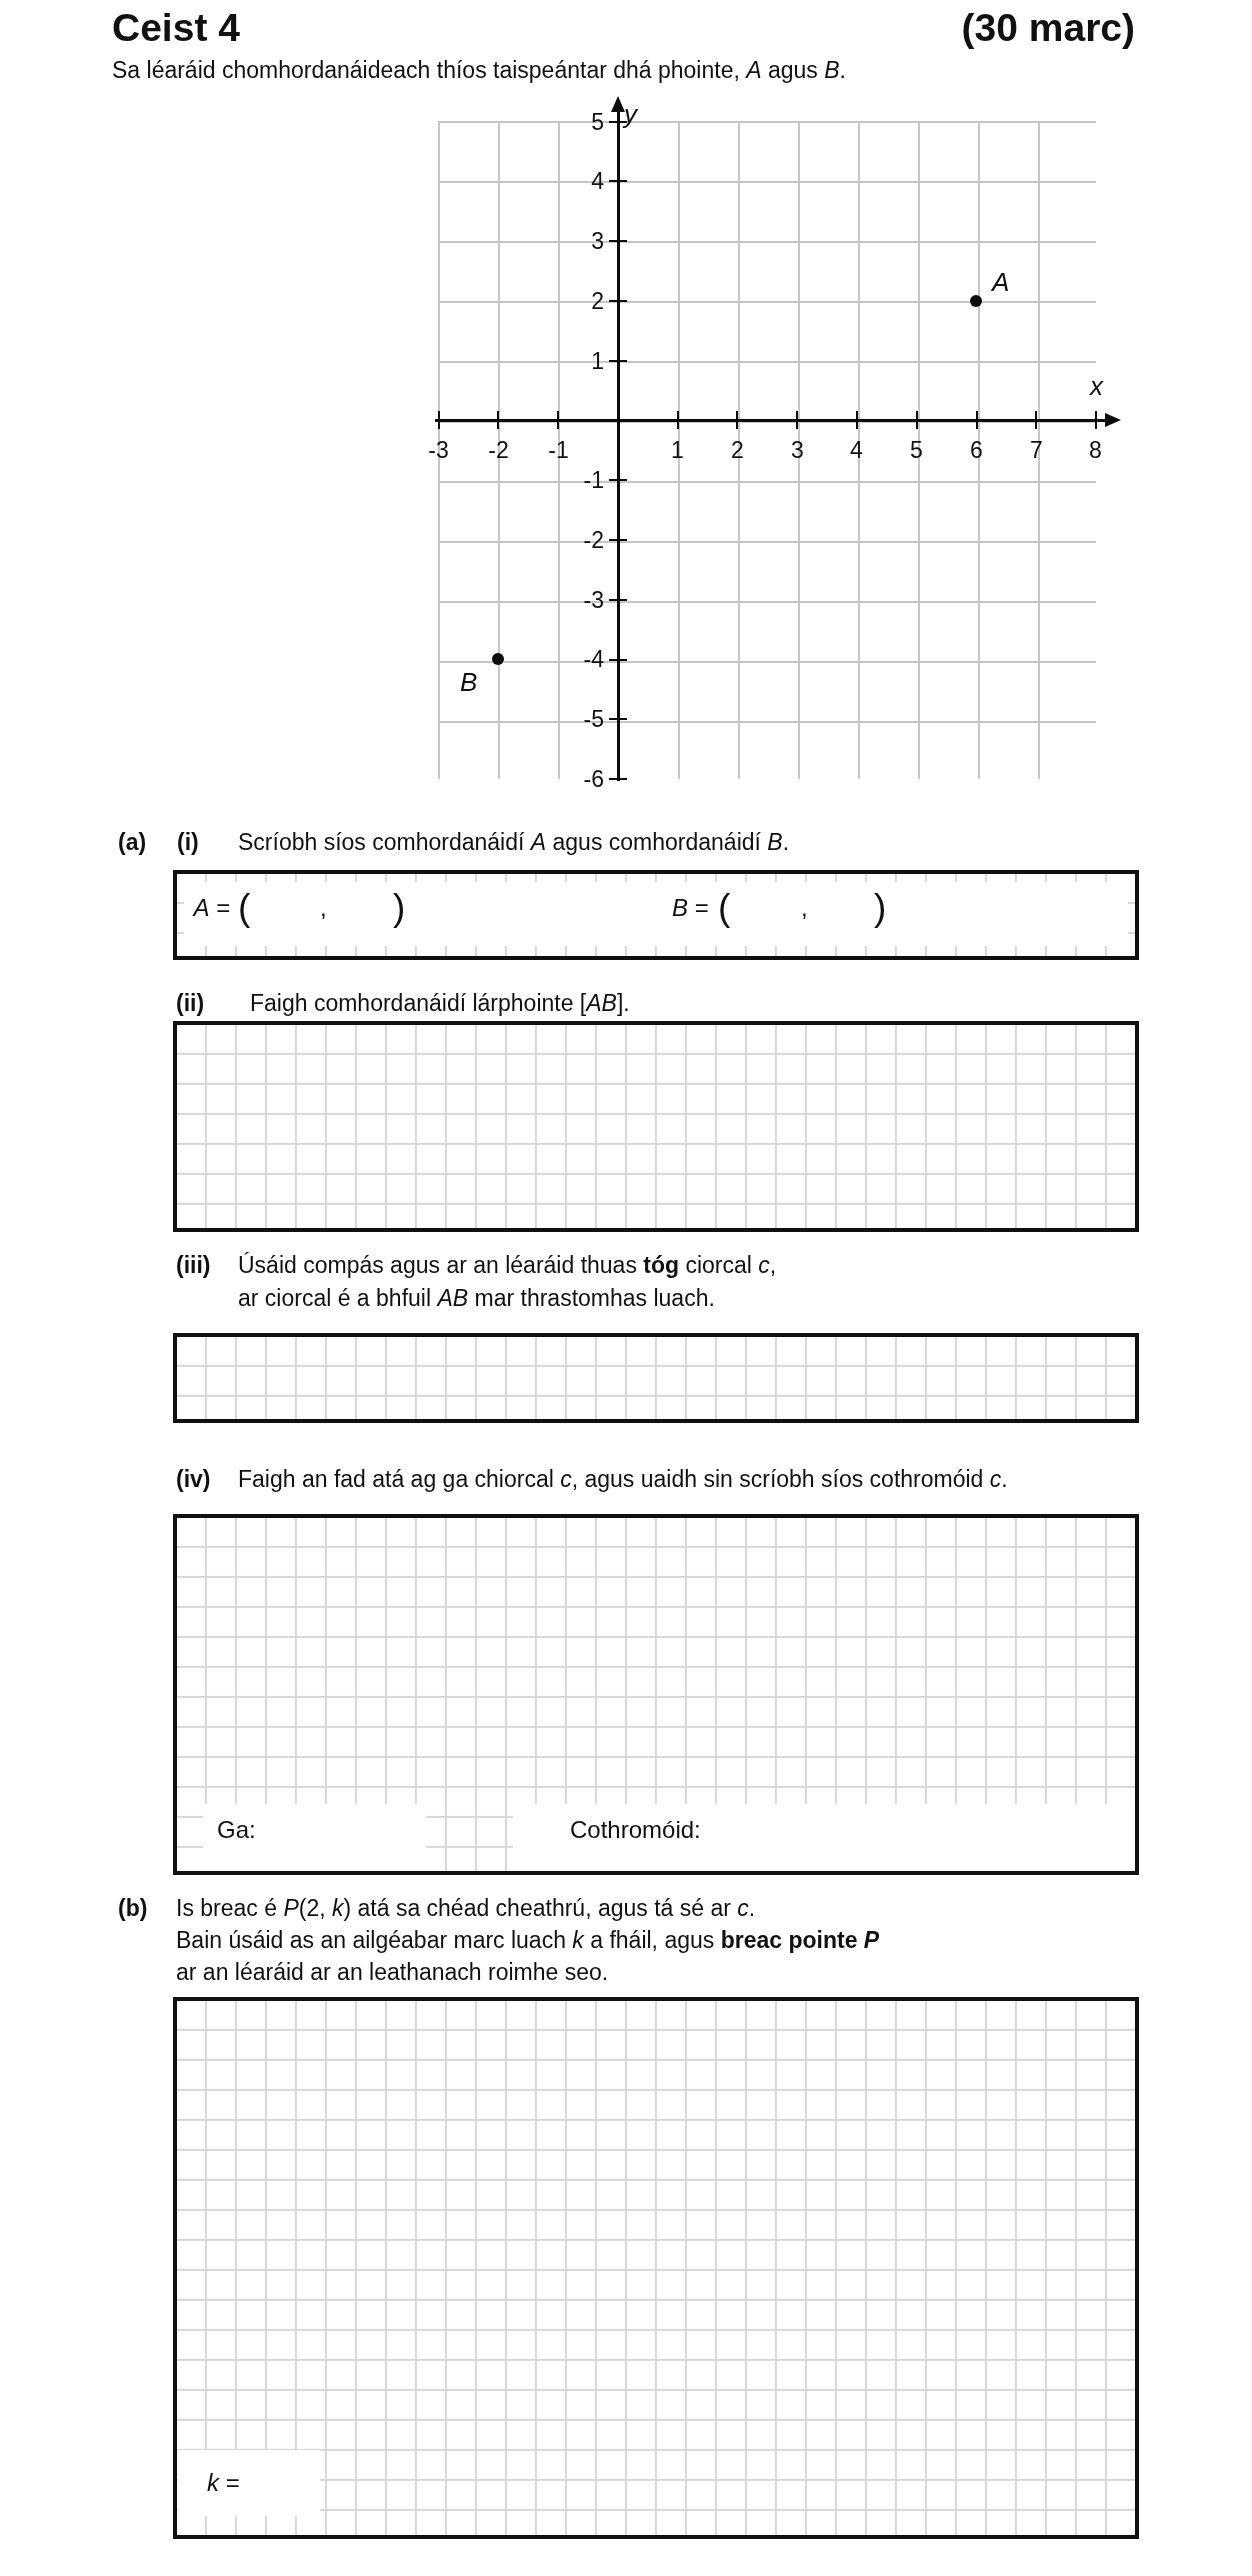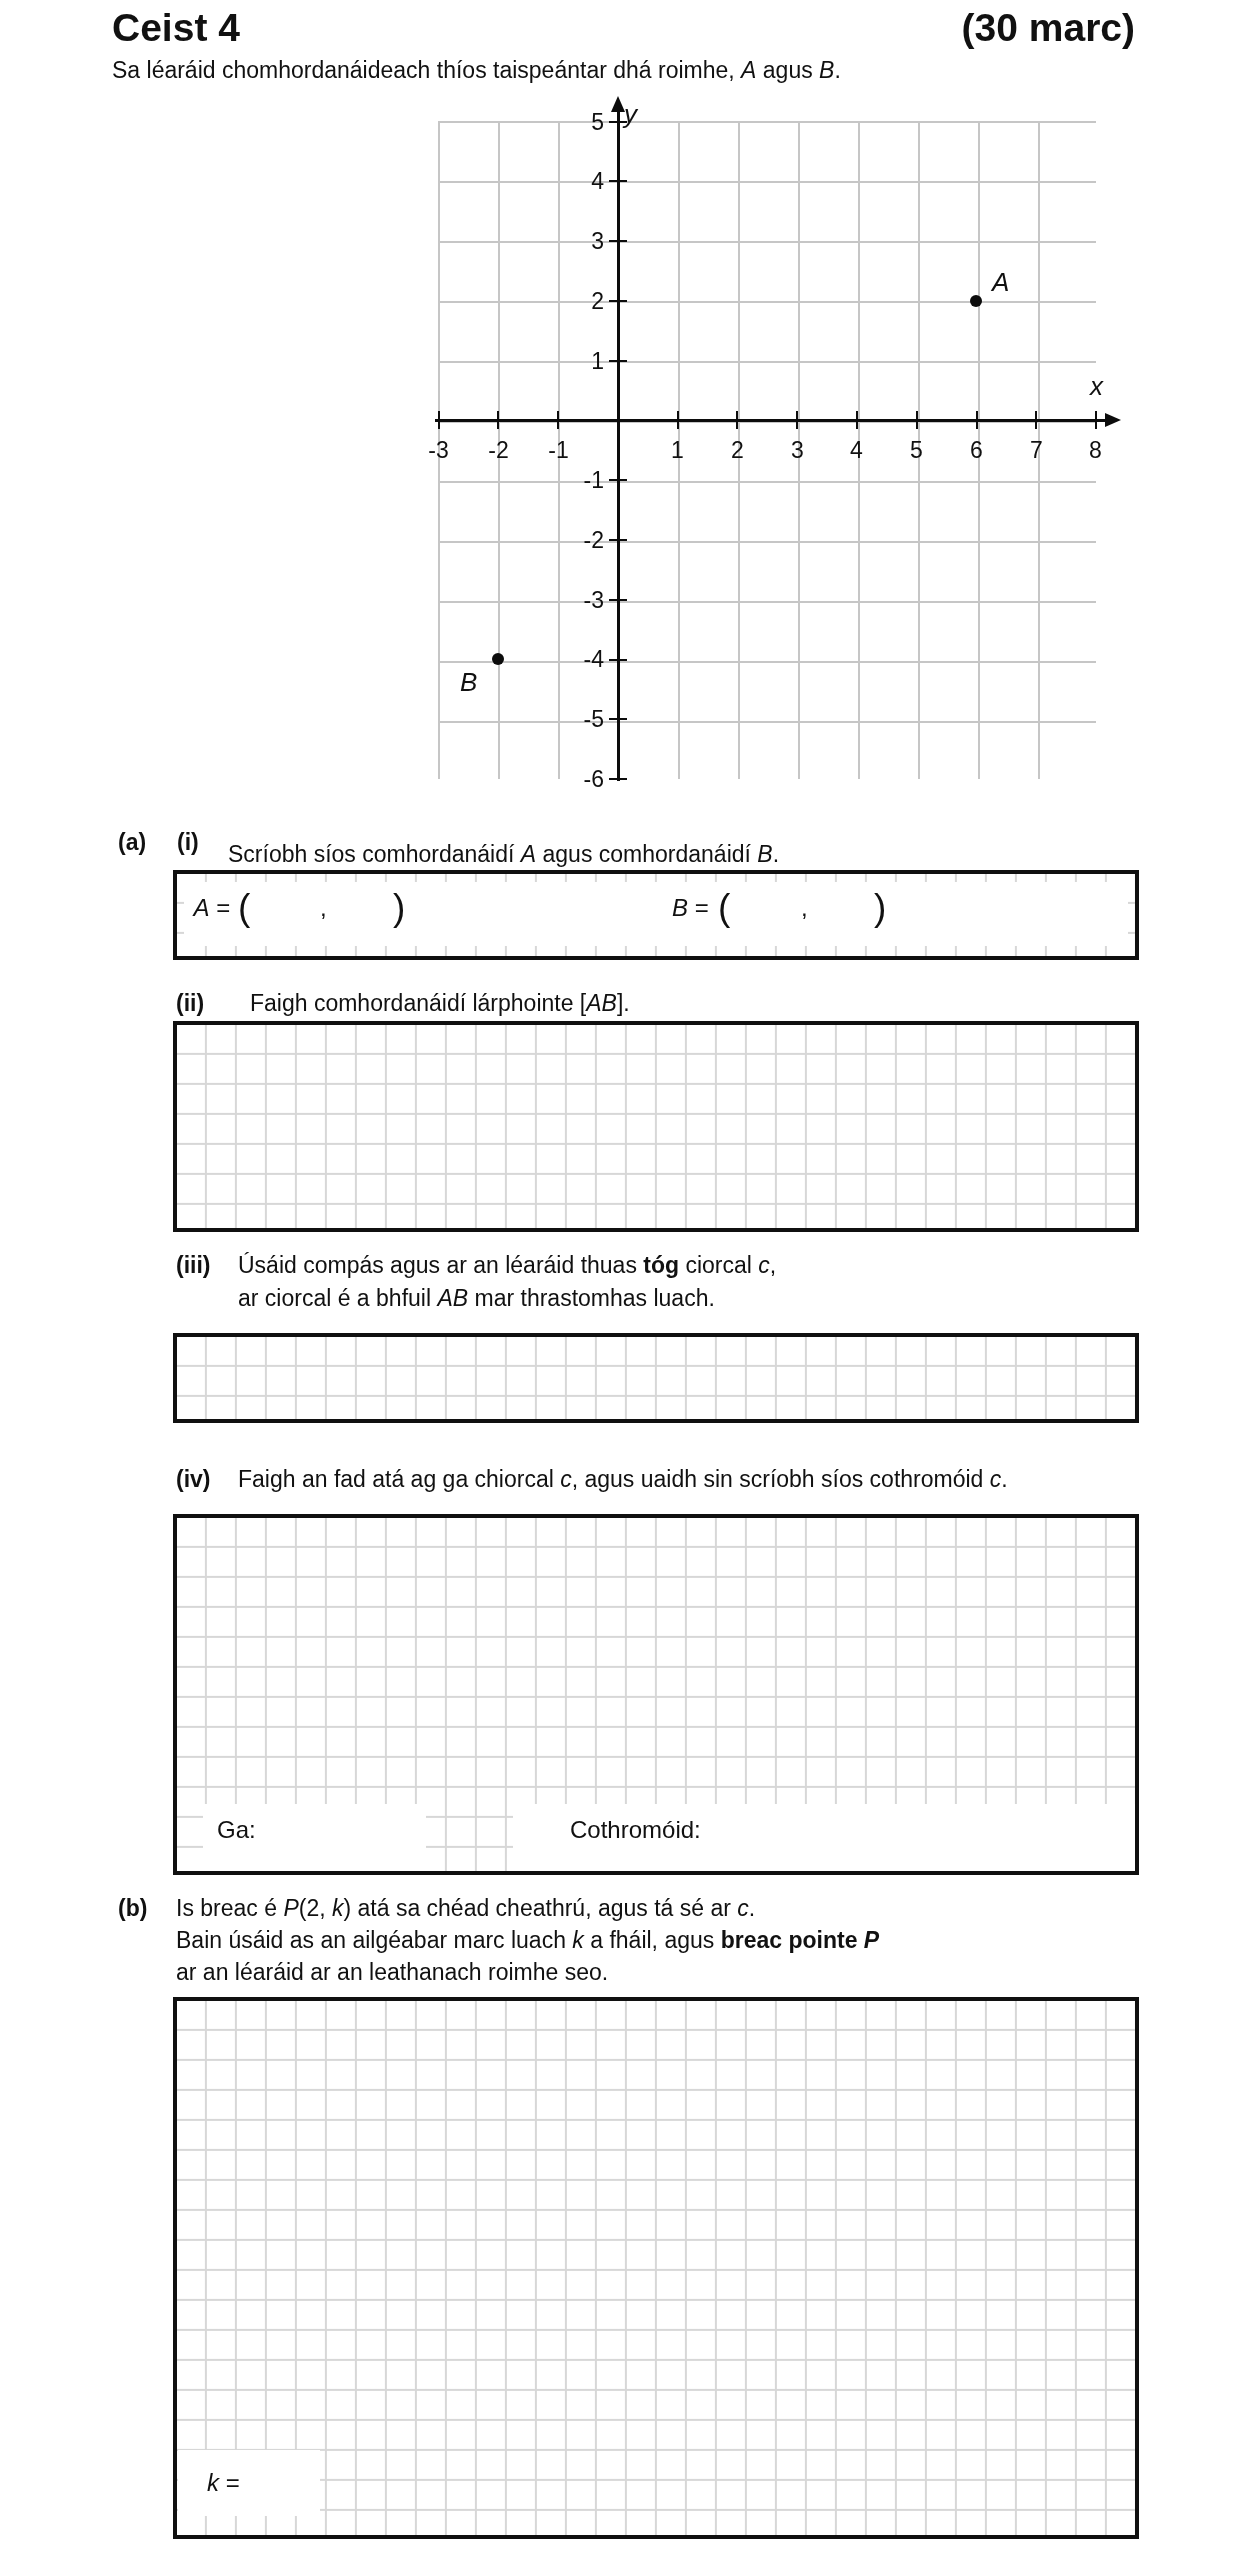--- a/index.html
+++ b/index.html
@@ -43,21 +43,21 @@
   .cover{position:absolute;background:#ffffff;}
   .eqtxt{position:absolute;font-size:24px;line-height:24px;white-space:pre;}
   .bigparen{position:absolute;font-size:37px;line-height:37px;}
   .boxlab{position:absolute;font-size:24px;line-height:32px;white-space:pre;}
 </style>
 </head>
 <body>
 
 <div class="hdr" style="left:112px;top:12.4px;">Ceist 4</div>
 <div class="hdr" style="right:118px;top:12.4px;">(30 marc)</div>
-<div class="line" style="left:112px;top:54px;"><span>Sa léaráid chomhordanáideach thíos taispeántar dhá roimhe, </span><span class="r-i">A</span><span> agus </span><span class="r-i">B</span><span>.</span></div>
+<div class="line" style="left:112px;top:54px;"><span>Sa léaráid chomhordanáideach thíos taispeántar dhá phointe, </span><span class="r-i">A</span><span> agus </span><span class="r-i">B</span><span>.</span></div>
 
 <div id="graph" class="abs" style="left:0;top:0;width:1253px;height:799px;">
   <div id="plot"></div>
   <div class="axis" style="left:617px;top:103px;width:2.8px;height:678px;"></div>
   <div class="axis" style="left:435px;top:419px;width:675px;height:2.8px;"></div>
   <div class="arrow-up" style="left:611px;top:96px;"></div>
   <div class="arrow-right" style="left:1105px;top:413px;"></div>
   <div class="axletter" style="left:624px;top:101px;">y</div>
   <div class="axletter" style="left:1090px;top:373px;">x</div>
 
@@ -106,21 +106,21 @@
     <div class="tick" style="left: 609px; top: 778px; width: 18px; height: 2.1px;"></div>
     <div class="ticklab-y" style="left: 549px; top: 764px;">-6</div>
     <div class="pt" style="left: 970px; top: 295px;"></div>
     <div class="ptlab" style="left: 992px; top: 269px;">A</div>
     <div class="pt" style="left: 492px; top: 653px;"></div>
     <div class="ptlab" style="left: 460px; top: 669px;">B</div>
   </div>
 
 <div class="line bold" style="left:118px;top:826px;">(a)</div>
 <div class="line bold" style="left:177px;top:826px;">(i)</div>
-<div class="line" style="left:228px;top:826px;margin-top:12px;"><span>Scríobh síos comhordanáidí </span><span class="r-i">A</span><span> agus comhordanáidí </span><span class="r-i">B</span><span>.</span></div>
+<div class="line" style="left:238px;top:826px;"><span>Scríobh síos comhordanáidí </span><span class="r-i">A</span><span> agus comhordanáidí </span><span class="r-i">B</span><span>.</span></div>
 
 <div class="abox" style="top:870px;height:90px;">
   <div class="cover" style="left:6.9px;top:8.3px;right:6.9px;bottom:10.3px;"></div>
   <div class="eqtxt" style="left:16.5px;top:22px;"><span class="r-i">A</span><span> =</span></div>
   <div class="bigparen" style="left:61px;top:15px;">(</div>
   <div class="eqtxt" style="left:143px;top:22px;">,</div>
   <div class="bigparen" style="left:216px;top:15px;">)</div>
   <div class="eqtxt" style="left:495px;top:22px;"><span class="r-i">B</span><span> =</span></div>
   <div class="bigparen" style="left:541px;top:15px;">(</div>
   <div class="eqtxt" style="left:624px;top:22px;">,</div>

